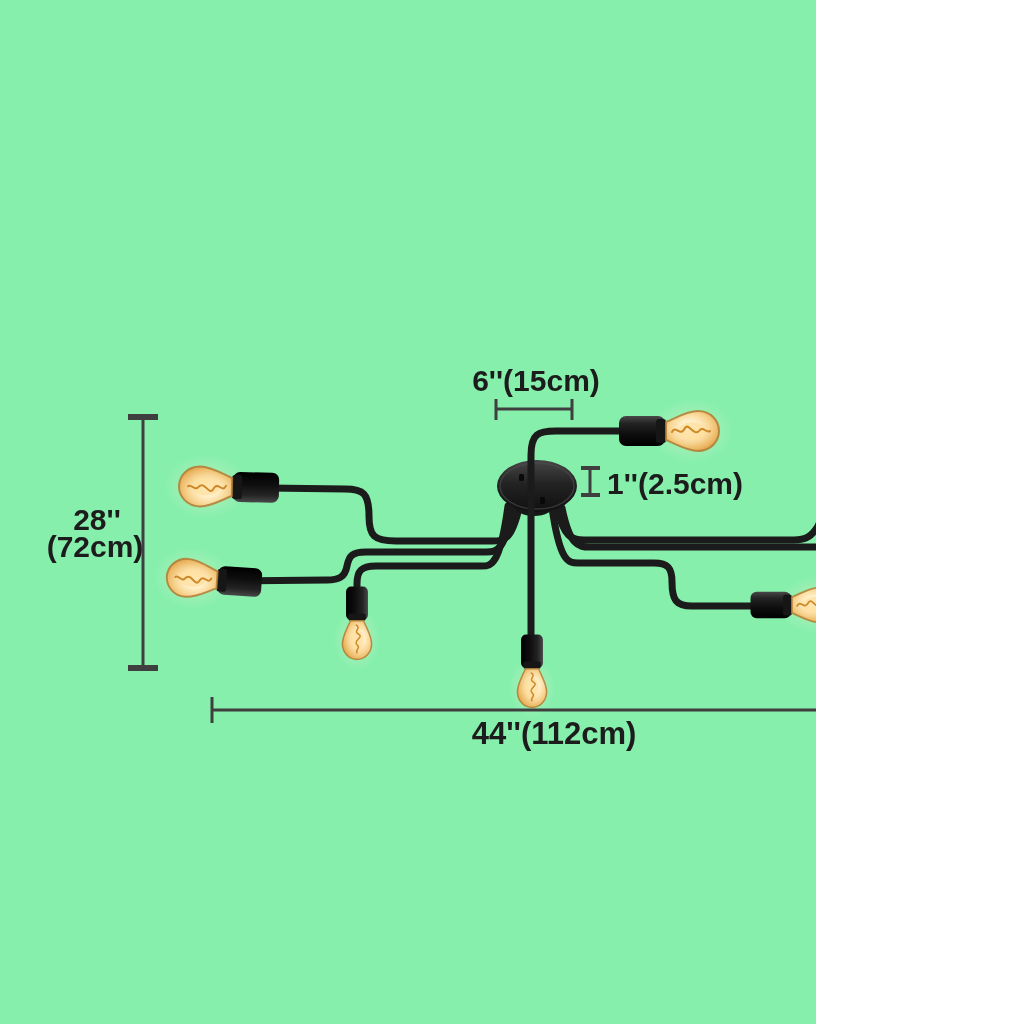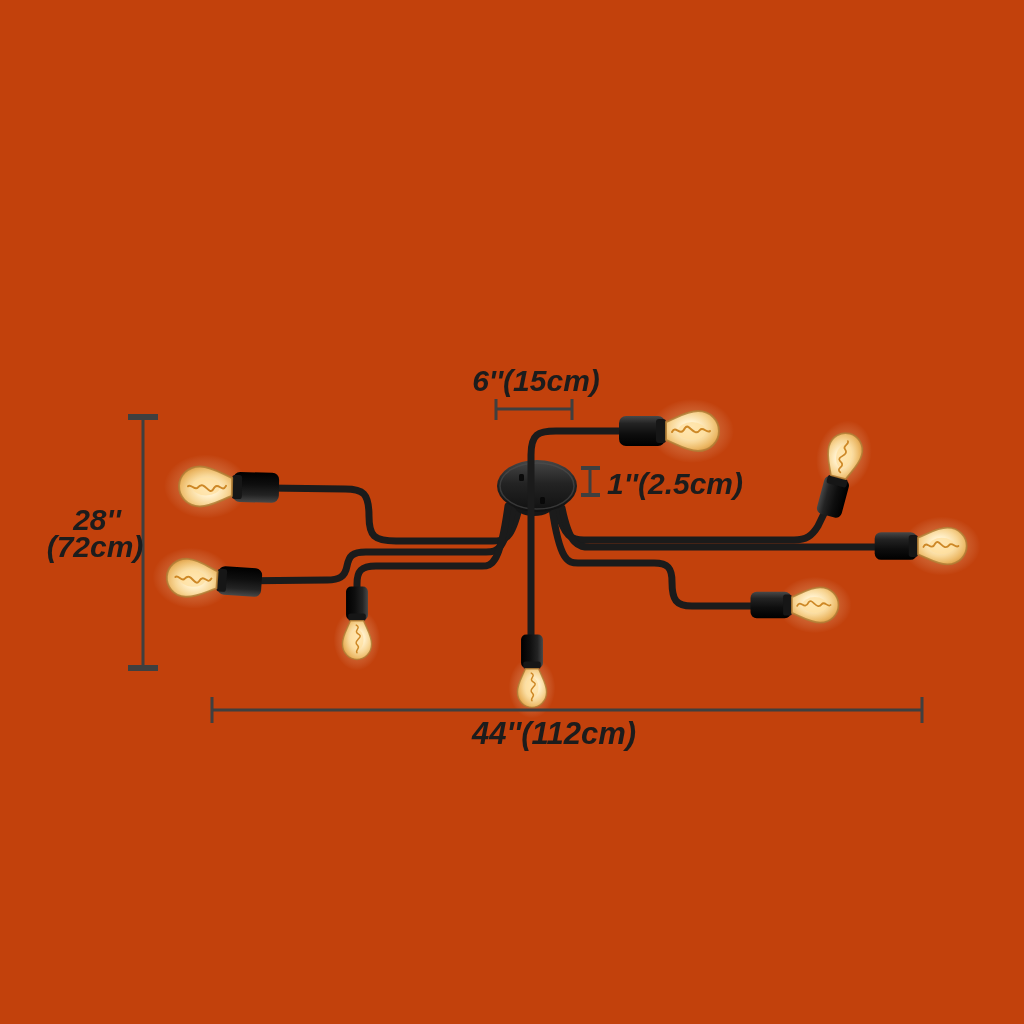--- a/index.html
+++ b/index.html
@@ -1,17 +1,17 @@
 <!DOCTYPE html>
 <html><head>
 <meta charset="utf-8">
 <style>
   html,body{margin:0;padding:0;background:#ffffff;}
-  .stage{position:relative;width:1024px;height:1024px;background:#c2410c;overflow:hidden;
-         font-family:"Liberation Sans",sans-serif;font-style:italic;}
+  .stage{position:relative;width:816px;height:1024px;background:#86efac;overflow:hidden;
+         font-family:"Liberation Sans",sans-serif;}
   svg{display:block;}
   .dim-label{font-family:"Liberation Sans",sans-serif;font-weight:600;fill:#1c1c1c;}
   .dim-stroke{stroke:#3f3f3f;}
 </style>
 </head>
 <body>
 
 <div class="stage">
 <svg width="1024" height="1024" viewBox="0 0 1024 1024">
   <defs>

